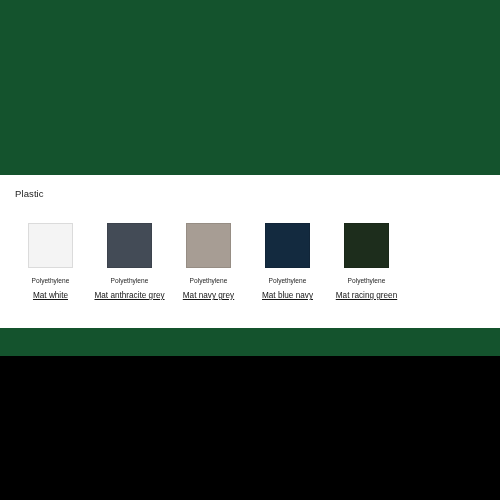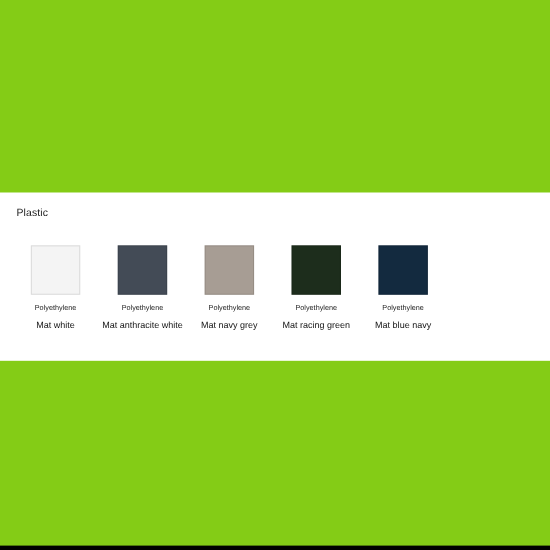--- a/index.html
+++ b/index.html
@@ -12,22 +12,22 @@
   }
 
   body {
     font-family: "Liberation Sans", sans-serif;
     -webkit-font-smoothing: antialiased;
   }
 
   #root {
     position: relative;
     width: 500px;
-    height: 496px;
-    background: #84cc16;
+    height: 356px;
+    background: #14532d;
   }
 
   
   .panel {
     position: absolute;
     left: 0;
     top: 175px;
     width: 500px;
     height: 153px;
     background: #ffffff;
@@ -84,54 +84,55 @@
     white-space: nowrap;
   }
 
   .swatch-name {
     margin-top: 4px;
     font-size: 8.2px;
     line-height: 13px;
     color: #151515;
     max-width: 76px;
     word-wrap: break-word;
+    text-decoration: underline;
   }
 </style>
 </head>
 <body>
 
 <div id="root">
 
   <div class="panel">
 
     <div class="panel-title">Plastic</div>
 
     <div class="swatch-row">
         <div class="swatch-cell">
           <div class="swatch-chip" style="background: rgb(244, 244, 244);"></div>
           <div class="swatch-material">Polyethylene</div>
           <div class="swatch-name">Mat white</div>
         </div>
         <div class="swatch-cell">
           <div class="swatch-chip" style="background: rgb(67, 75, 86);"></div>
           <div class="swatch-material">Polyethylene</div>
-          <div class="swatch-name">Mat anthracite white</div>
+          <div class="swatch-name">Mat anthracite grey</div>
         </div>
         <div class="swatch-cell">
           <div class="swatch-chip" style="background: rgb(167, 157, 148);"></div>
           <div class="swatch-material">Polyethylene</div>
           <div class="swatch-name">Mat navy grey</div>
         </div>
         <div class="swatch-cell">
+          <div class="swatch-chip" style="background: rgb(19, 42, 63);"></div>
+          <div class="swatch-material">Polyethylene</div>
+          <div class="swatch-name">Mat blue navy</div>
+        </div>
+        <div class="swatch-cell">
           <div class="swatch-chip" style="background: rgb(29, 45, 28);"></div>
           <div class="swatch-material">Polyethylene</div>
           <div class="swatch-name">Mat racing green</div>
-        </div>
-        <div class="swatch-cell">
-          <div class="swatch-chip" style="background: rgb(19, 42, 63);"></div>
-          <div class="swatch-material">Polyethylene</div>
-          <div class="swatch-name">Mat blue navy</div>
         </div>
       </div>
 
   </div>
 
 </div>
 
 </body></html>

